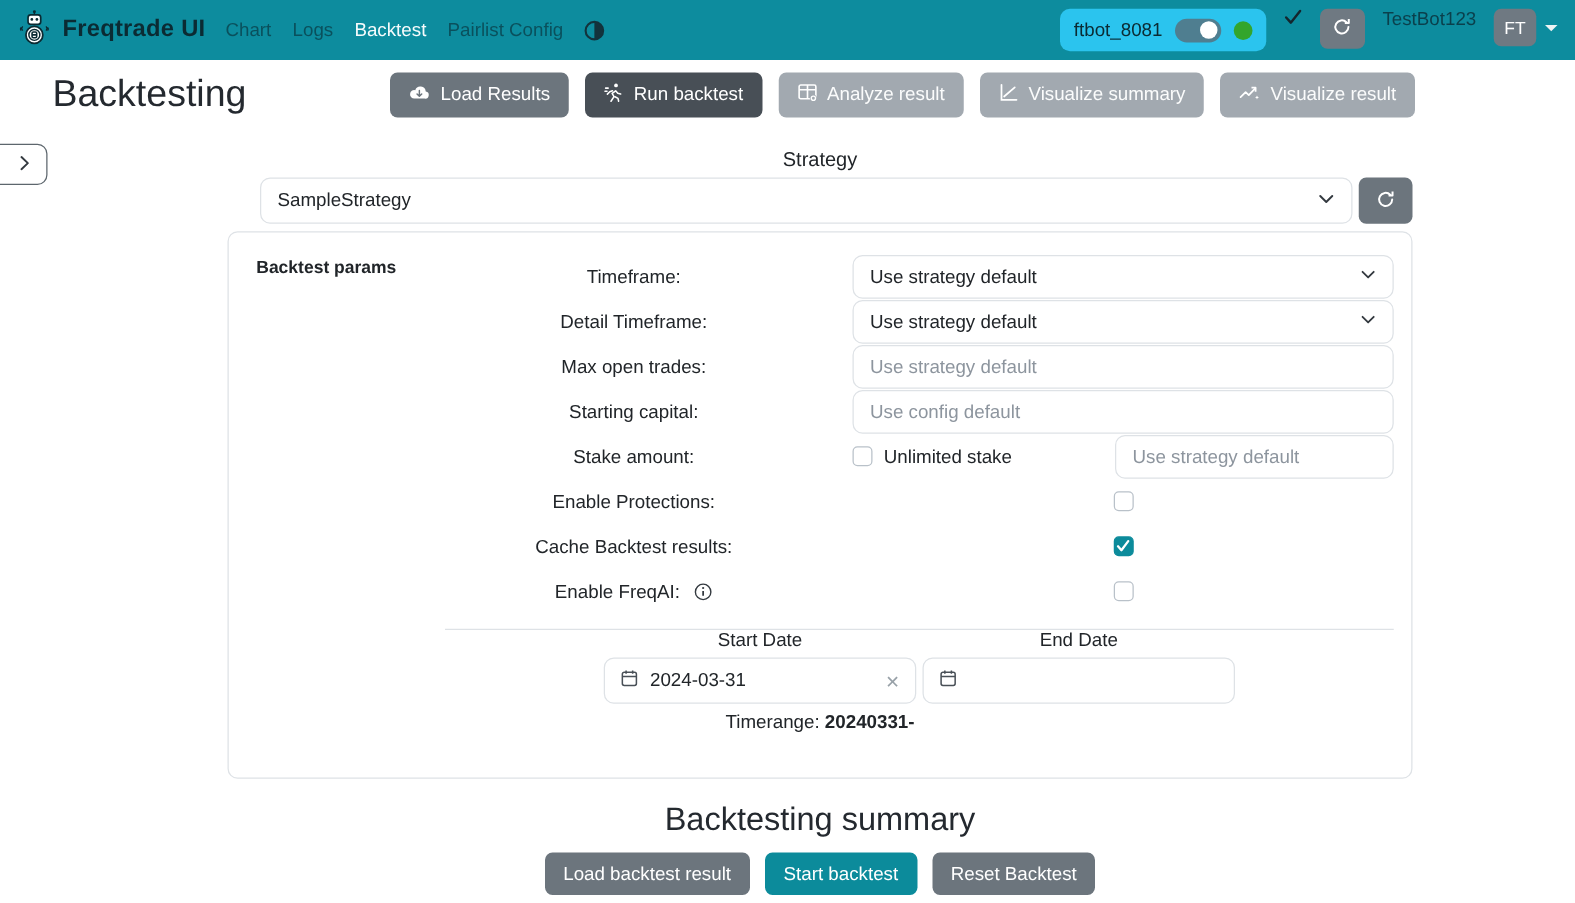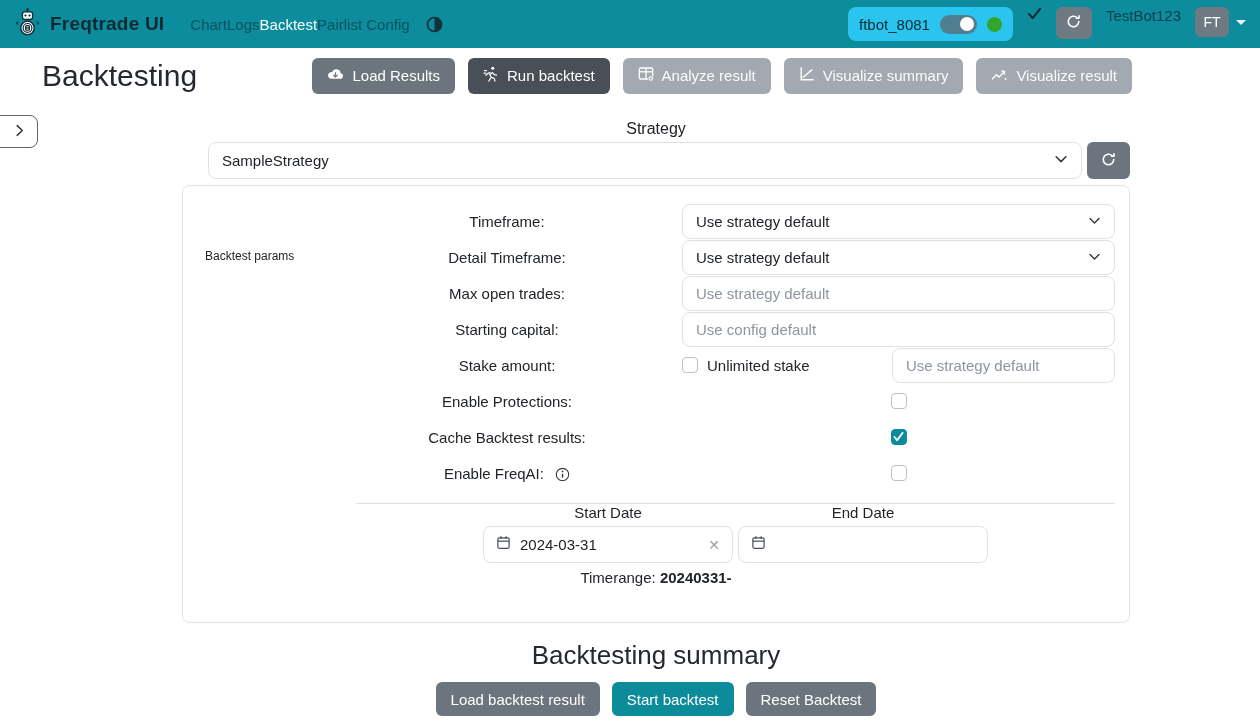--- a/index.html
+++ b/index.html
@@ -9,21 +9,21 @@
   }
   *{box-sizing:border-box;margin:0;padding:0;}
   html,body{width:1260px;height:722px;overflow:hidden;background:#fff;
     font-family:"Liberation Sans",sans-serif;color:var(--text);}
   .app{position:relative;width:1260px;height:690px;}
 
   
   .navbar{height:48px;background:var(--navbar);display:flex;align-items:center;padding:0 14px;}
   .brand{display:flex;align-items:center;gap:9px;}
   .brand-name{font-size:19px;font-weight:700;color:#0b2b33;letter-spacing:.2px;}
-  .nav-links{display:flex;align-items:center;margin-left:26px;}
+  .nav-links{display:flex;align-items:center;gap:17px;margin-left:16px;}
   .nav-link{font-size:15px;color:rgba(8,40,48,.60);cursor:pointer;}
   .nav-link[data-active="true"]{color:#f6fbfc;}
   .theme-btn{margin-left:16px;display:flex;align-items:center;cursor:pointer;}
   .nav-right{margin-left:auto;display:flex;align-items:flex-start;gap:14px;}
   .bot-badge{background:var(--badge);border-radius:8px;height:34px;display:flex;align-items:center;gap:10px;padding:0 11px;cursor:pointer;}
   .bot-name{font-size:15px;color:#0b2b33;}
   .toggle{width:37px;height:19px;border-radius:10px;background:#4f7e90;position:relative;cursor:pointer;}
   .toggle[data-on="true"]::after{content:"";position:absolute;top:2.5px;right:3px;width:14px;height:14px;border-radius:50%;background:#fff;}
   .online-dot{width:15px;height:15px;border-radius:50%;background:var(--online_dot);}
   .conn-check{display:flex;align-items:center;}
@@ -51,21 +51,21 @@
   .content{width:948px;margin:25px 0 0 182px;}
   .strategy-label{text-align:center;font-size:16px;margin-bottom:4px;}
   .strategy-row{display:flex;gap:5px;padding-left:26px;}
   .select-box{flex:1;height:37px;border:1px solid var(--border);border-radius:8px;display:flex;
     align-items:center;padding:0 13px;font-size:15px;cursor:pointer;background:#fff;}
   .select-box .sel-text{flex:1;}
   .reload-btn{width:43px;height:37px;border:none;border-radius:6px;background:var(--secondary);
     display:flex;align-items:center;justify-content:center;cursor:pointer;}
 
   .card{margin-top:6px;border:1px solid var(--border);border-radius:8px;height:438px;position:relative;padding:17px 16px;}
-  .legend{position:absolute;left:22px;top:19px;font-size:12px;font-weight:400;margin-top:44px;}
+  .legend{position:absolute;left:22px;top:19px;font-size:14px;font-weight:700;}
   .bt-form{margin-left:157px;width:759px;}
   .frow{display:flex;align-items:center;height:36px;}
   .flabel{width:302px;text-align:center;font-size:15px;}
   .fcontrol{margin-left:24px;flex:1;display:flex;align-items:center;height:35px;}
   .fcontrol.center{justify-content:center;}
   .ctl-select{width:100%;height:35px;border:1px solid var(--border);border-radius:8px;display:flex;
     align-items:center;padding:0 13px;font-size:15px;cursor:pointer;background:#fff;}
   .ctl-select .sel-text{flex:1;}
   .ctl-input{width:100%;height:35px;border:1px solid var(--border);border-radius:8px;padding:0 13px;
     font-size:15px;font-family:inherit;color:var(--text);outline:none;}

